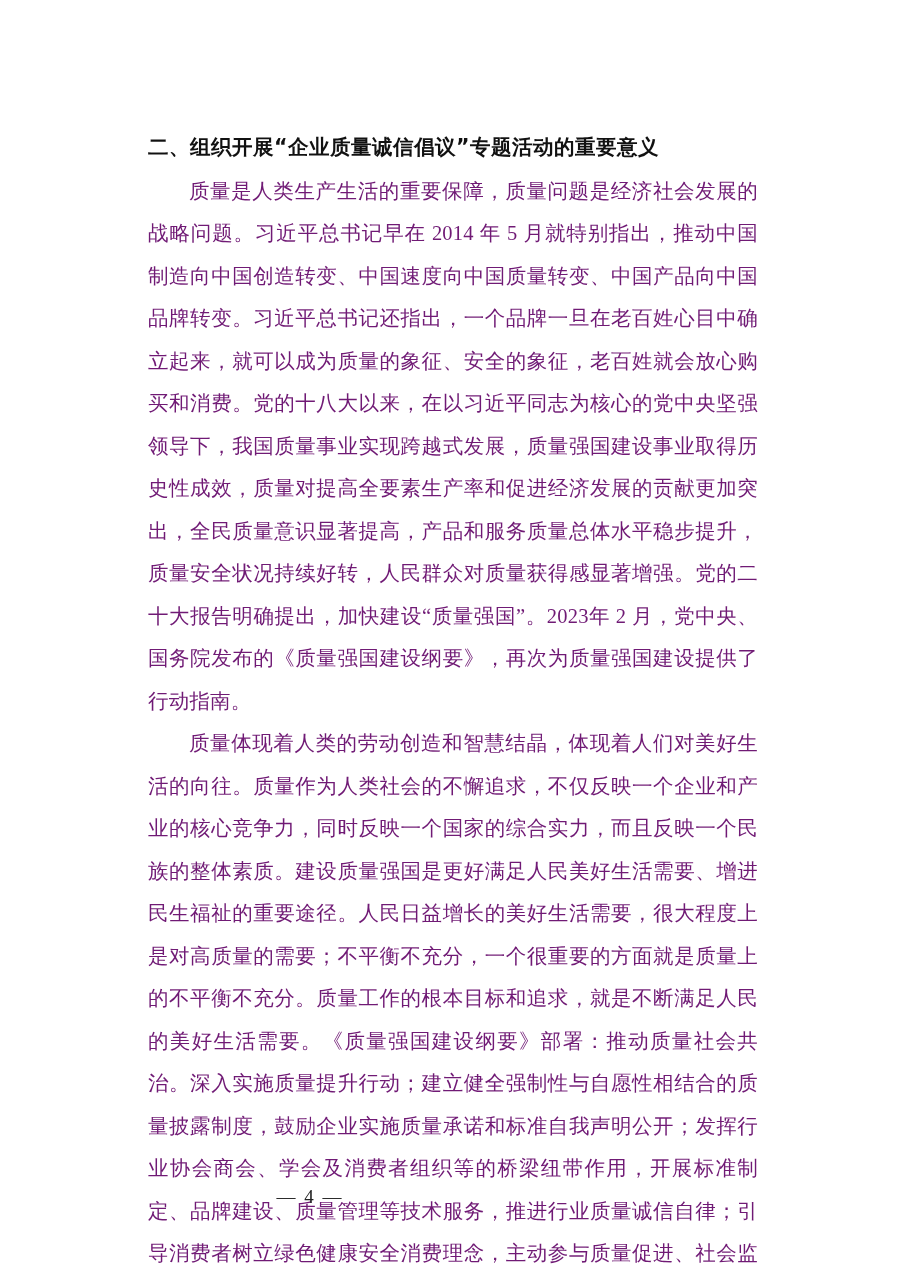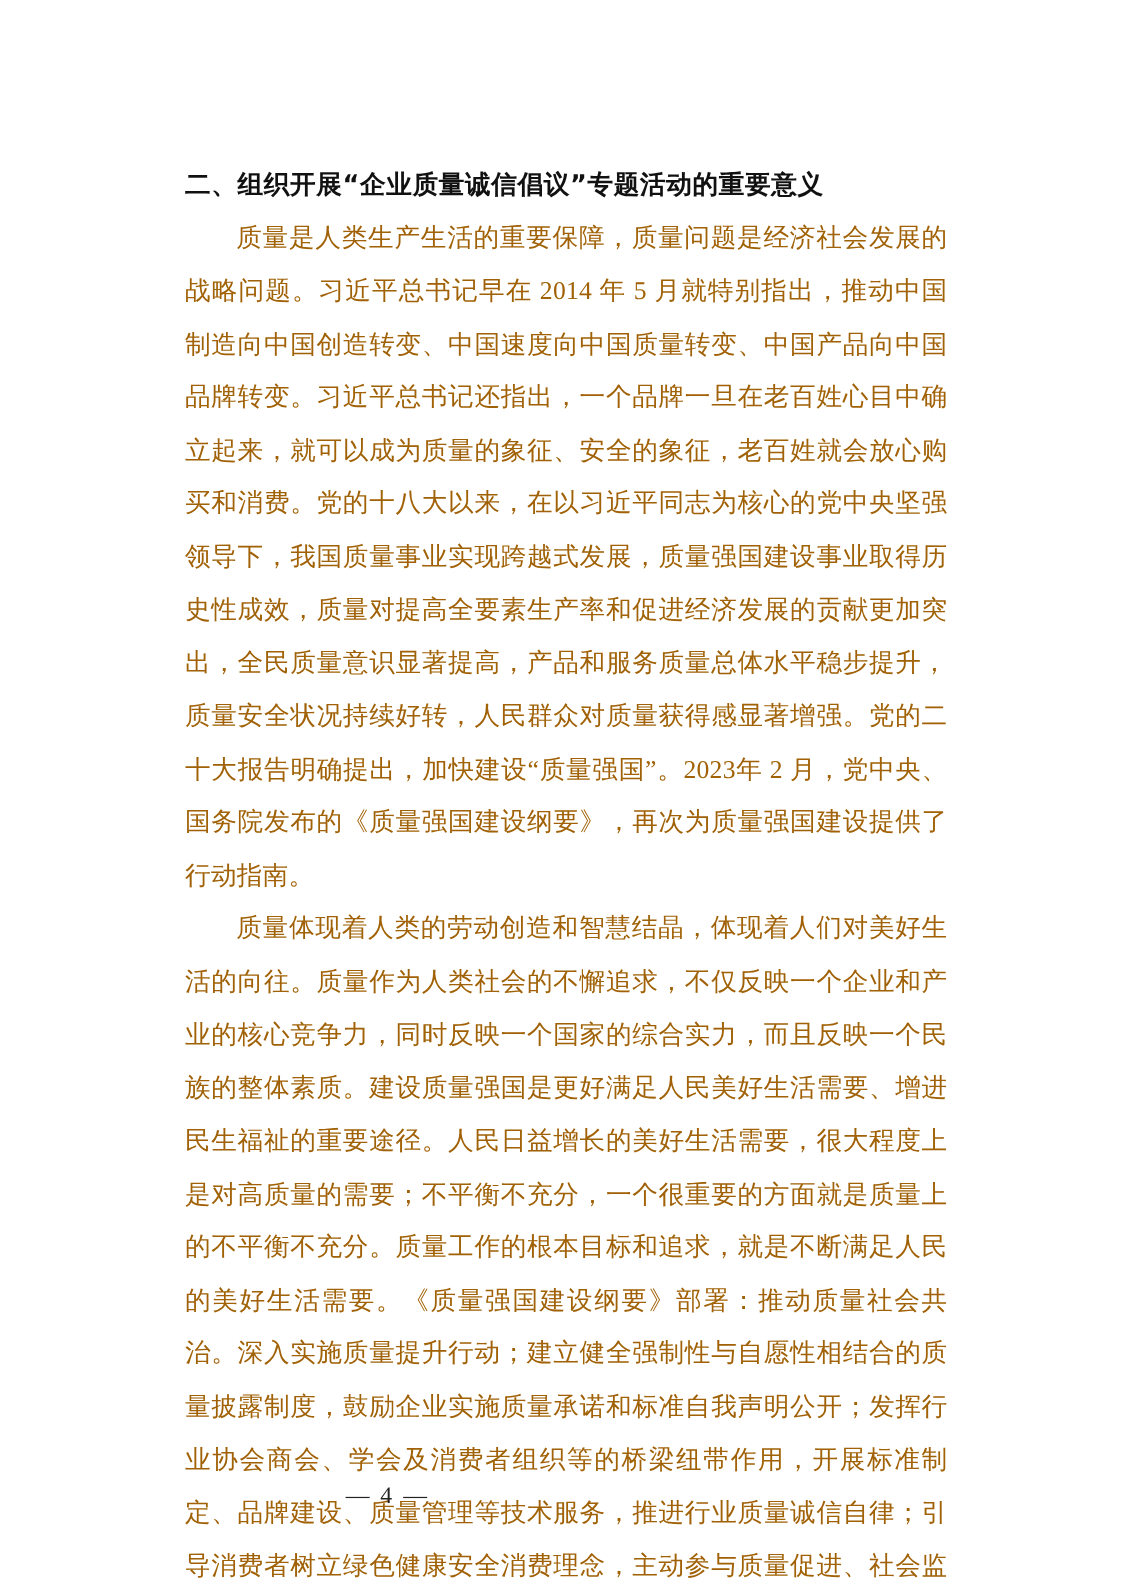--- a/index.html
+++ b/index.html
@@ -45,21 +45,21 @@
     white-space: nowrap;
   }
   .para {
     font-size: 20.5px;
     line-height: 42.5px;
     text-align: justify;
     text-justify: inter-ideograph;
     text-indent: 2em;
     margin: 0;
     letter-spacing: 0.2px;
-    color: #a16207;
+    color: #701a75;
   }
   .para + .para {
     margin-top: 0;
   }
   .page-number {
     position: absolute;
     left: 0;
     right: 0;
     top: 1186px;
     text-align: center;

